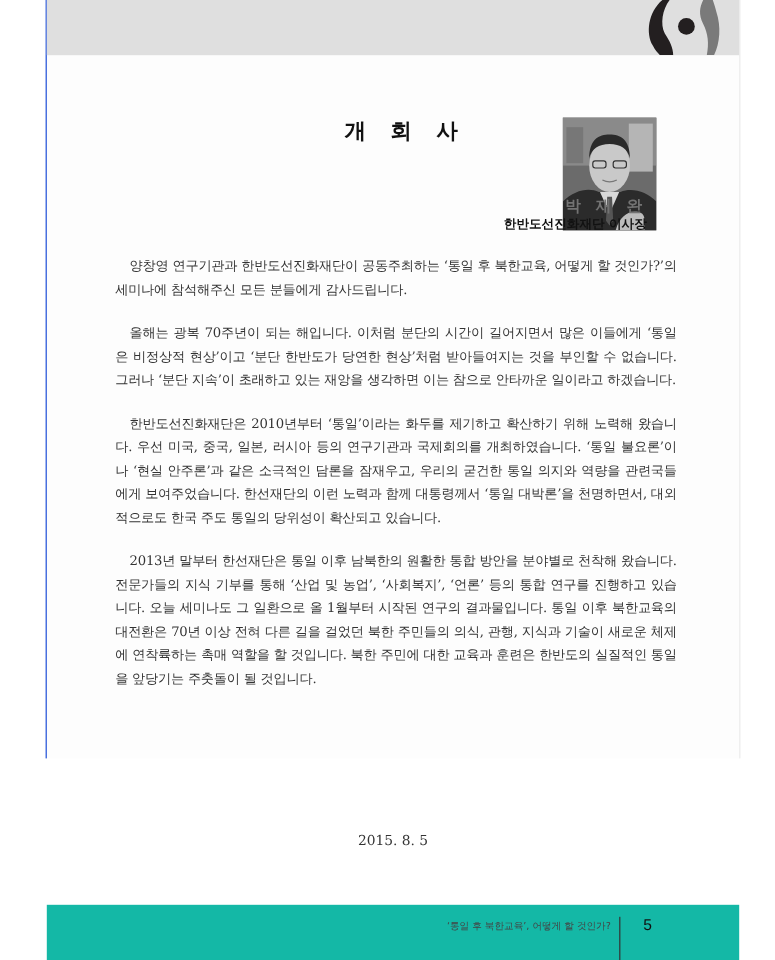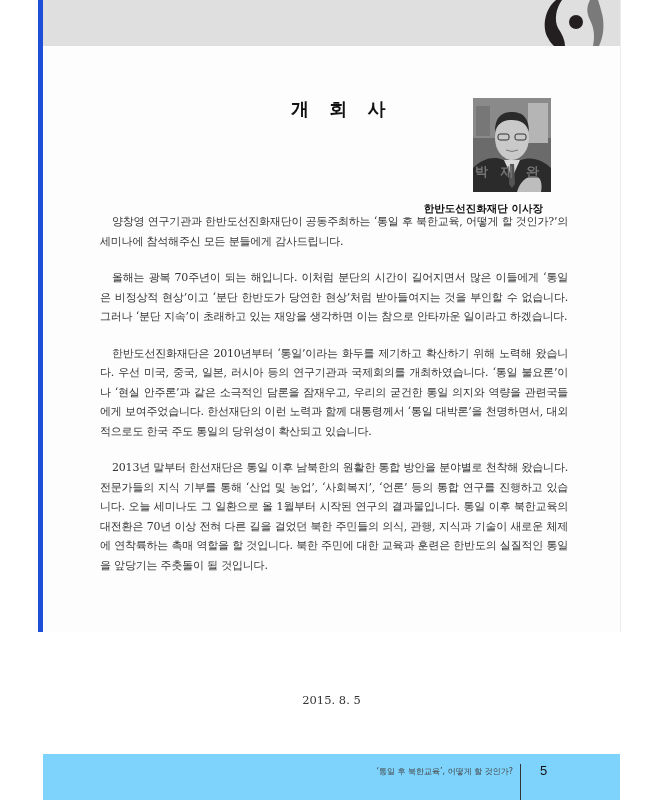--- a/index.html
+++ b/index.html
@@ -1,34 +1,34 @@
 <!DOCTYPE html>
 <html><head>
   <meta charset="utf-8">
   <style>
     html, body { margin: 0; padding: 0; }
     body { width: 646px; height: 800px; background: #ffffff; position: relative; overflow: hidden;
            font-family: "DejaVu Serif", "Liberation Serif", serif; color: #222; }
     .page { position: absolute; left: 38px; top: 0; width: 577px; height: 632px; background: #fdfdfd;
-            border-left: 5px solid #1d4ed8; border-right: 1px solid #ececec; }
+            border-left: 1px solid #1d4ed8; border-right: 1px solid #ececec; }
     .header-band { position: absolute; left: 0; top: 0; width: 577px; height: 46px; background: #dfdfdf; overflow: hidden; }
     .logo { position: absolute; left: 495px; top: 0; width: 70px; height: 46px; }
     .title { position: absolute; left: 248px; top: 97px; font-family: "DejaVu Sans", sans-serif; font-weight: bold;
              font-size: 18px; letter-spacing: 7px; color: #111; }
     .photo { position: absolute; left: 430px; top: 98px; width: 78px; height: 94px; background: #555; overflow: hidden; }
     .speaker-name { position: absolute; right: 77px; top: 163px; font-family: "DejaVu Sans", sans-serif; font-weight: bold;
                     font-size: 13px; letter-spacing: 4px; color: #737373; text-align: right; }
     .speaker-role { position: absolute; right: 77px; top: 180px; font-family: "DejaVu Sans", sans-serif; font-weight: bold;
-                    font-size: 10.5px; color: #111; text-align: right; white-space: nowrap; margin-top: 22px; }
+                    font-size: 10.5px; color: #111; text-align: right; white-space: nowrap; }
     .body { position: absolute; left: 57px; top: 212px; width: 468px; font-size: 11px; line-height: 19.5px; color: #333;
             letter-spacing: -0.2px; }
     .body p { margin: 0 0 17px 0; text-indent: 12px; text-align: justify; }
     .body p.closing { margin-top: -17px; }
     .date { position: absolute; left: 0; width: 577px; top: 693px; text-align: center; font-size: 11.5px; color: #333; }
-    .footer-band { position: absolute; left: 0; top: 754px; width: 577px; height: 46px; background: #7dd3fc; }
+    .footer-band { position: absolute; left: 0; top: 754px; width: 577px; height: 46px; background: #14b8a6; }
     .footer-title { position: absolute; right: 107px; top: 12px; font-family: "DejaVu Sans", sans-serif; font-size: 8px; color: #444; white-space: nowrap; }
     .footer-divider { position: absolute; left: 477px; top: 10px; width: 1px; height: 36px; background: #333; }
     .page-number { position: absolute; left: 497px; top: 9px; font-family: "Liberation Sans", sans-serif; font-size: 13px; color: #111; }
   </style>
 </head>
 <body>
 
 <div class="page">
   <div class="header-band">
     <svg class="logo" viewBox="0 0 70 46">

